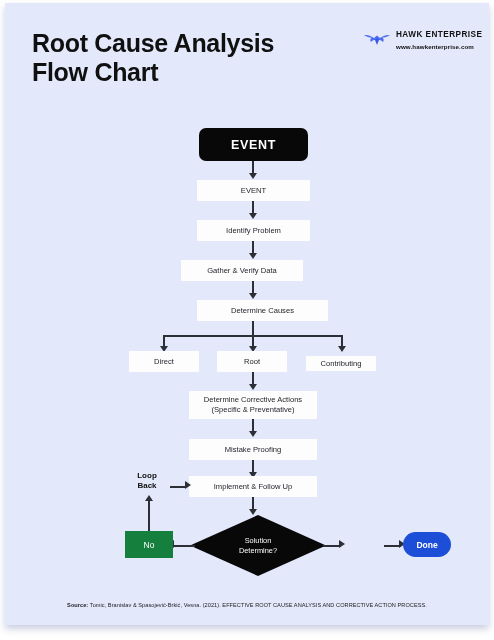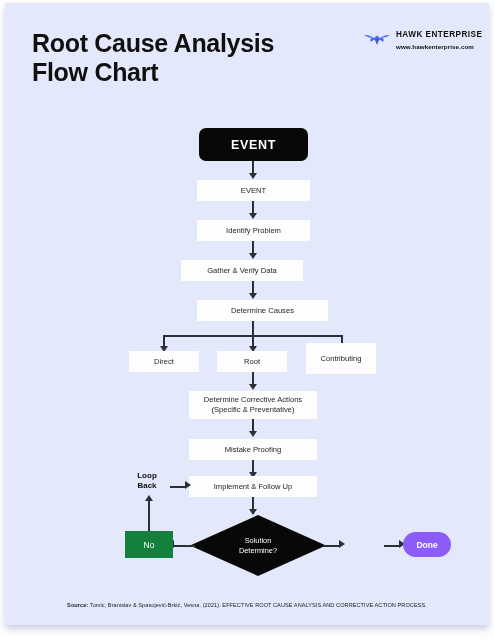--- a/index.html
+++ b/index.html
@@ -110,21 +110,21 @@
     font-size: 8.5px;
     font-weight: normal;
   }
   .node-green {
     background: #5bd6a4;
     color: #ffffff;
     font-size: 8.5px;
     font-weight: bold;
   }
   .node-blue {
-    background: #8b5cf6;
+    background: #1d4ed8;
     color: #ffffff;
     font-size: 8.5px;
     font-weight: bold;
     border-radius: 13px;
   }
 
   
   #decision {
     position: absolute;
     left: 185px;
@@ -273,21 +273,21 @@
     <div class="arrow-down" style="left:154.5px; top:343px;"></div>
     <div class="arrow-down" style="left:243.5px; top:343px;"></div>
     <div class="arrow-down" style="left:332.5px; top:343px;"></div>
 
     <div class="node node-white" style="left:124px; top:348px; width:70px; height:21px;">
       <span>Direct</span>
     </div>
     <div class="node node-white" style="left:212px; top:348px; width:70px; height:21px;">
       <span>Root</span>
     </div>
-    <div class="node node-white" style="left:301px; top:340px; width:70px; height:31px;">
+    <div class="node node-white" style="left:301px; top:353px; width:70px; height:15px;">
       <span>Contributing</span>
     </div>
 
     <div class="line vline" style="left:247px; top:369px; height:13px;"></div>
     <div class="arrow-down" style="left:243.5px; top:381px;"></div>
 
     <div class="node node-white" style="left:184px; top:388px; width:128px; height:28px; flex-direction:column;">
       <span>Determine Corrective Actions</span>
       <span>(Specific &amp; Preventative)</span>
     </div>

